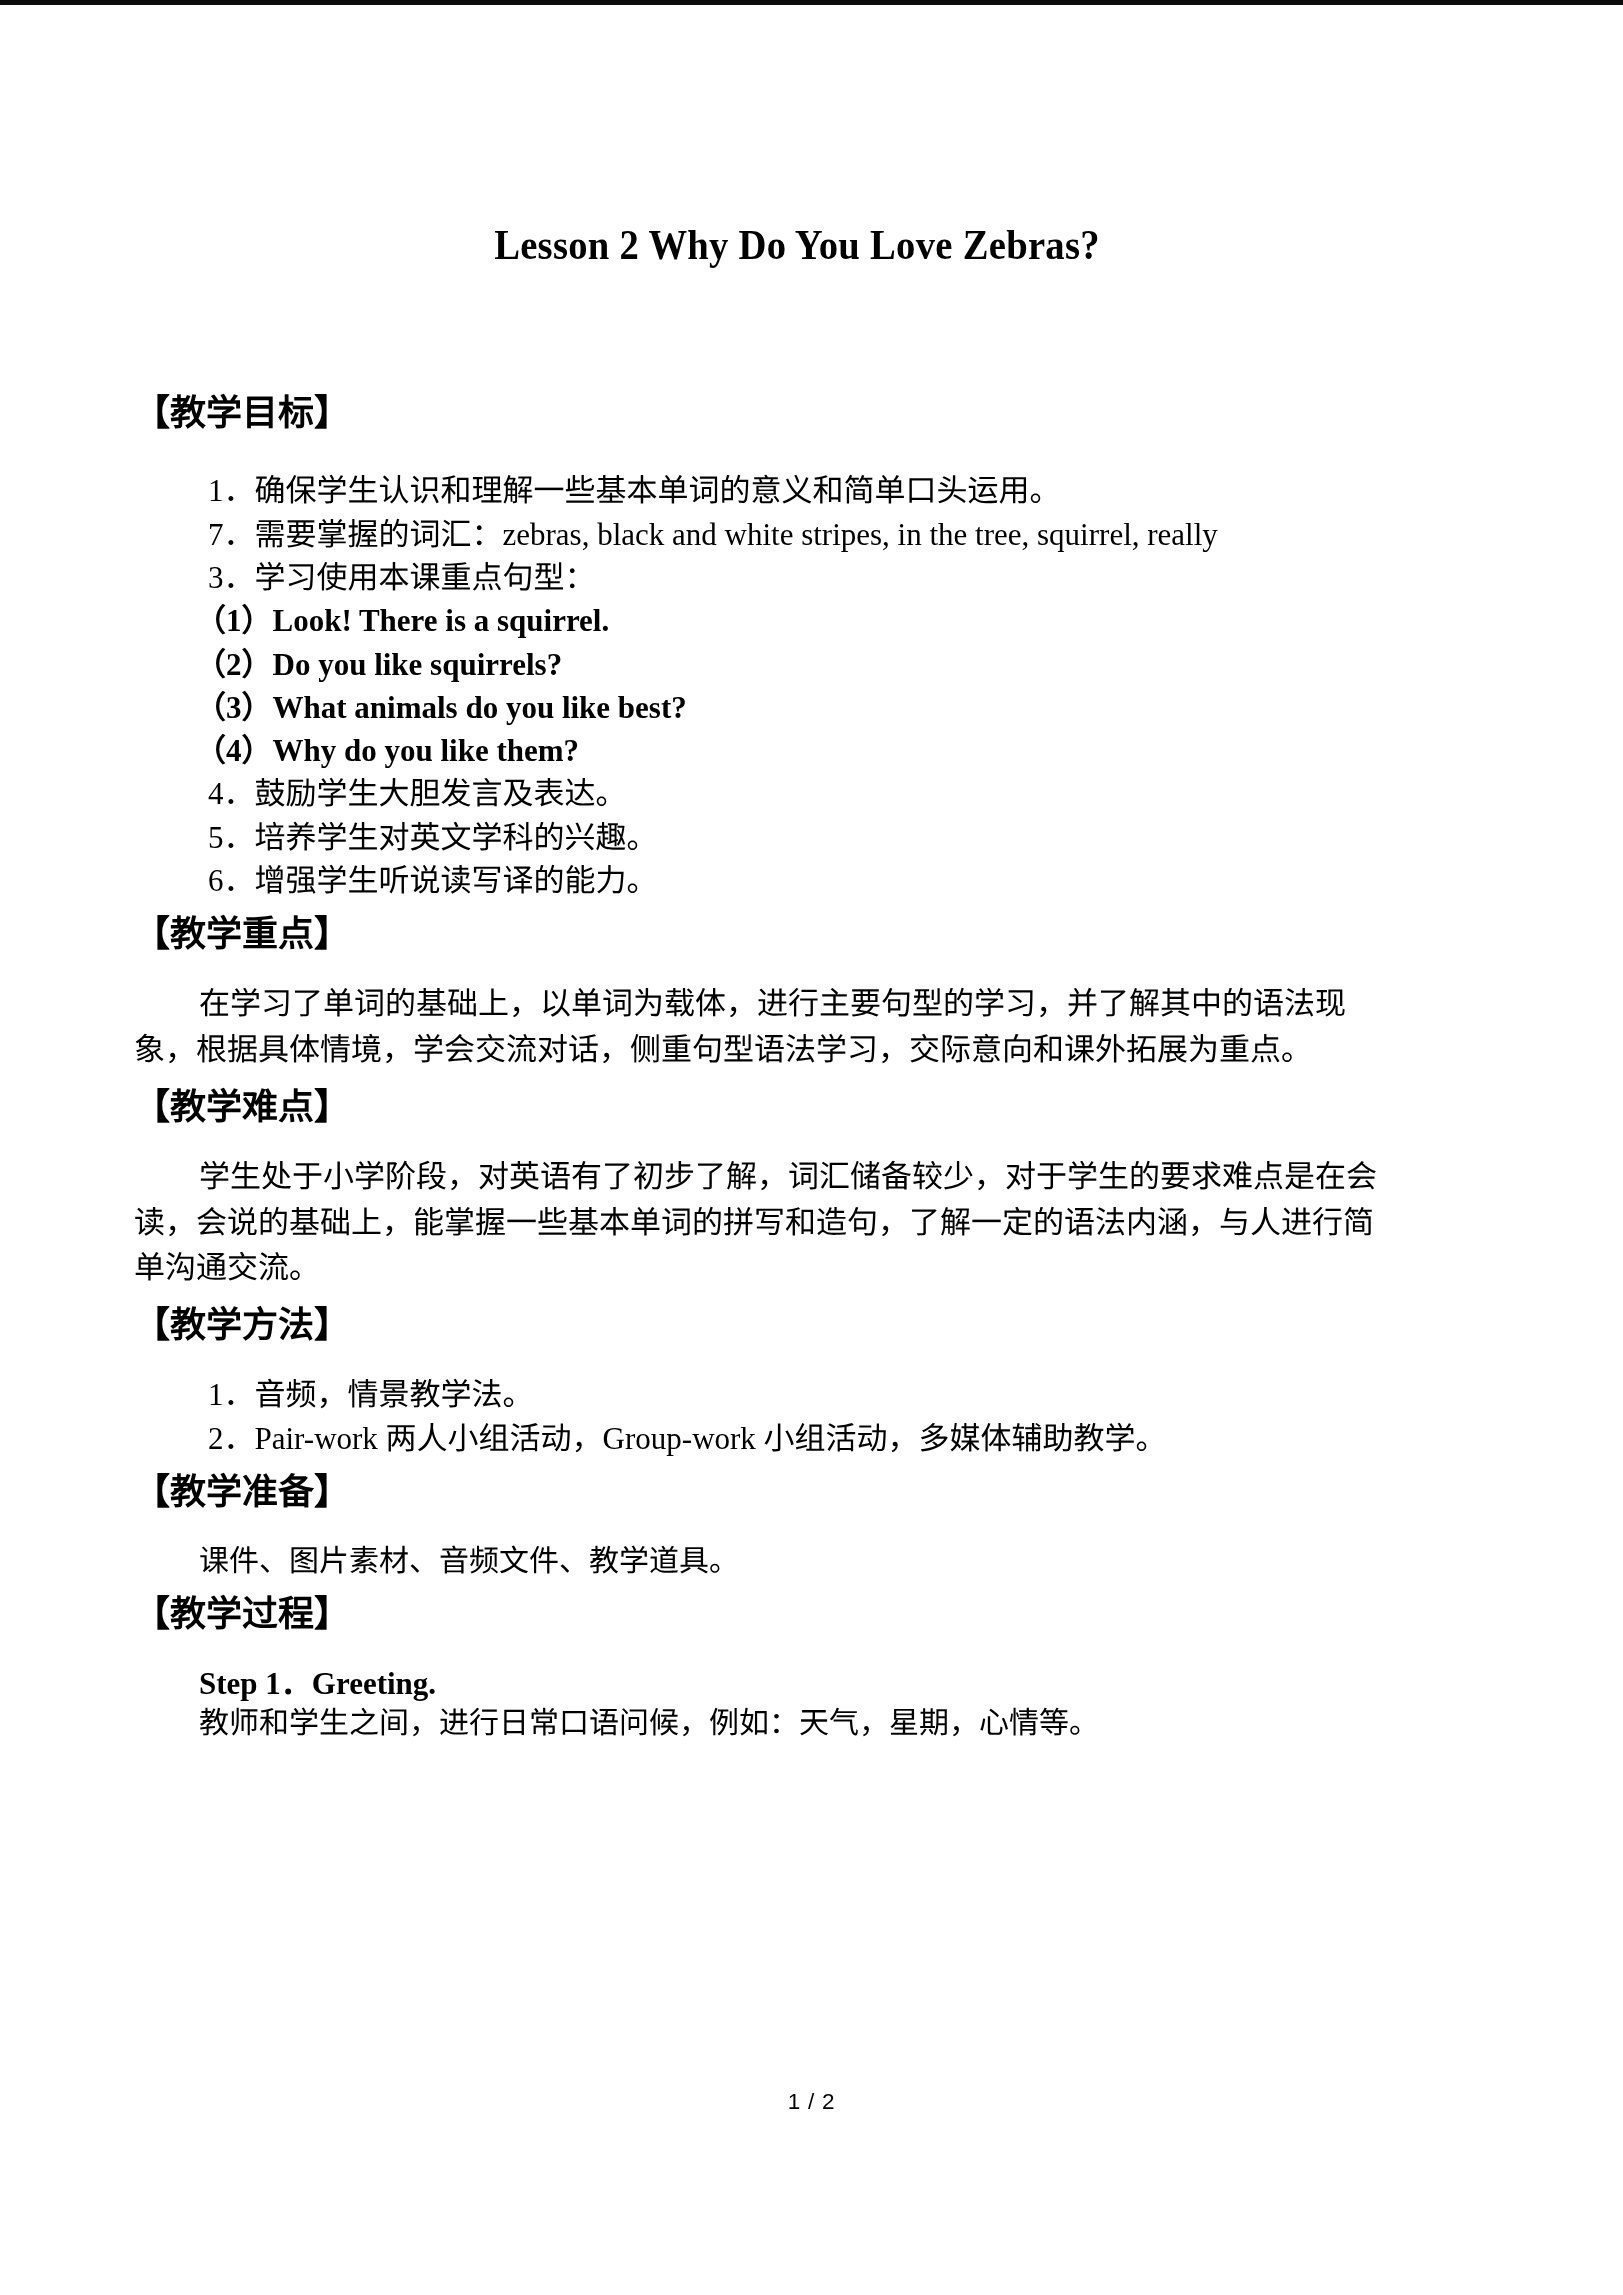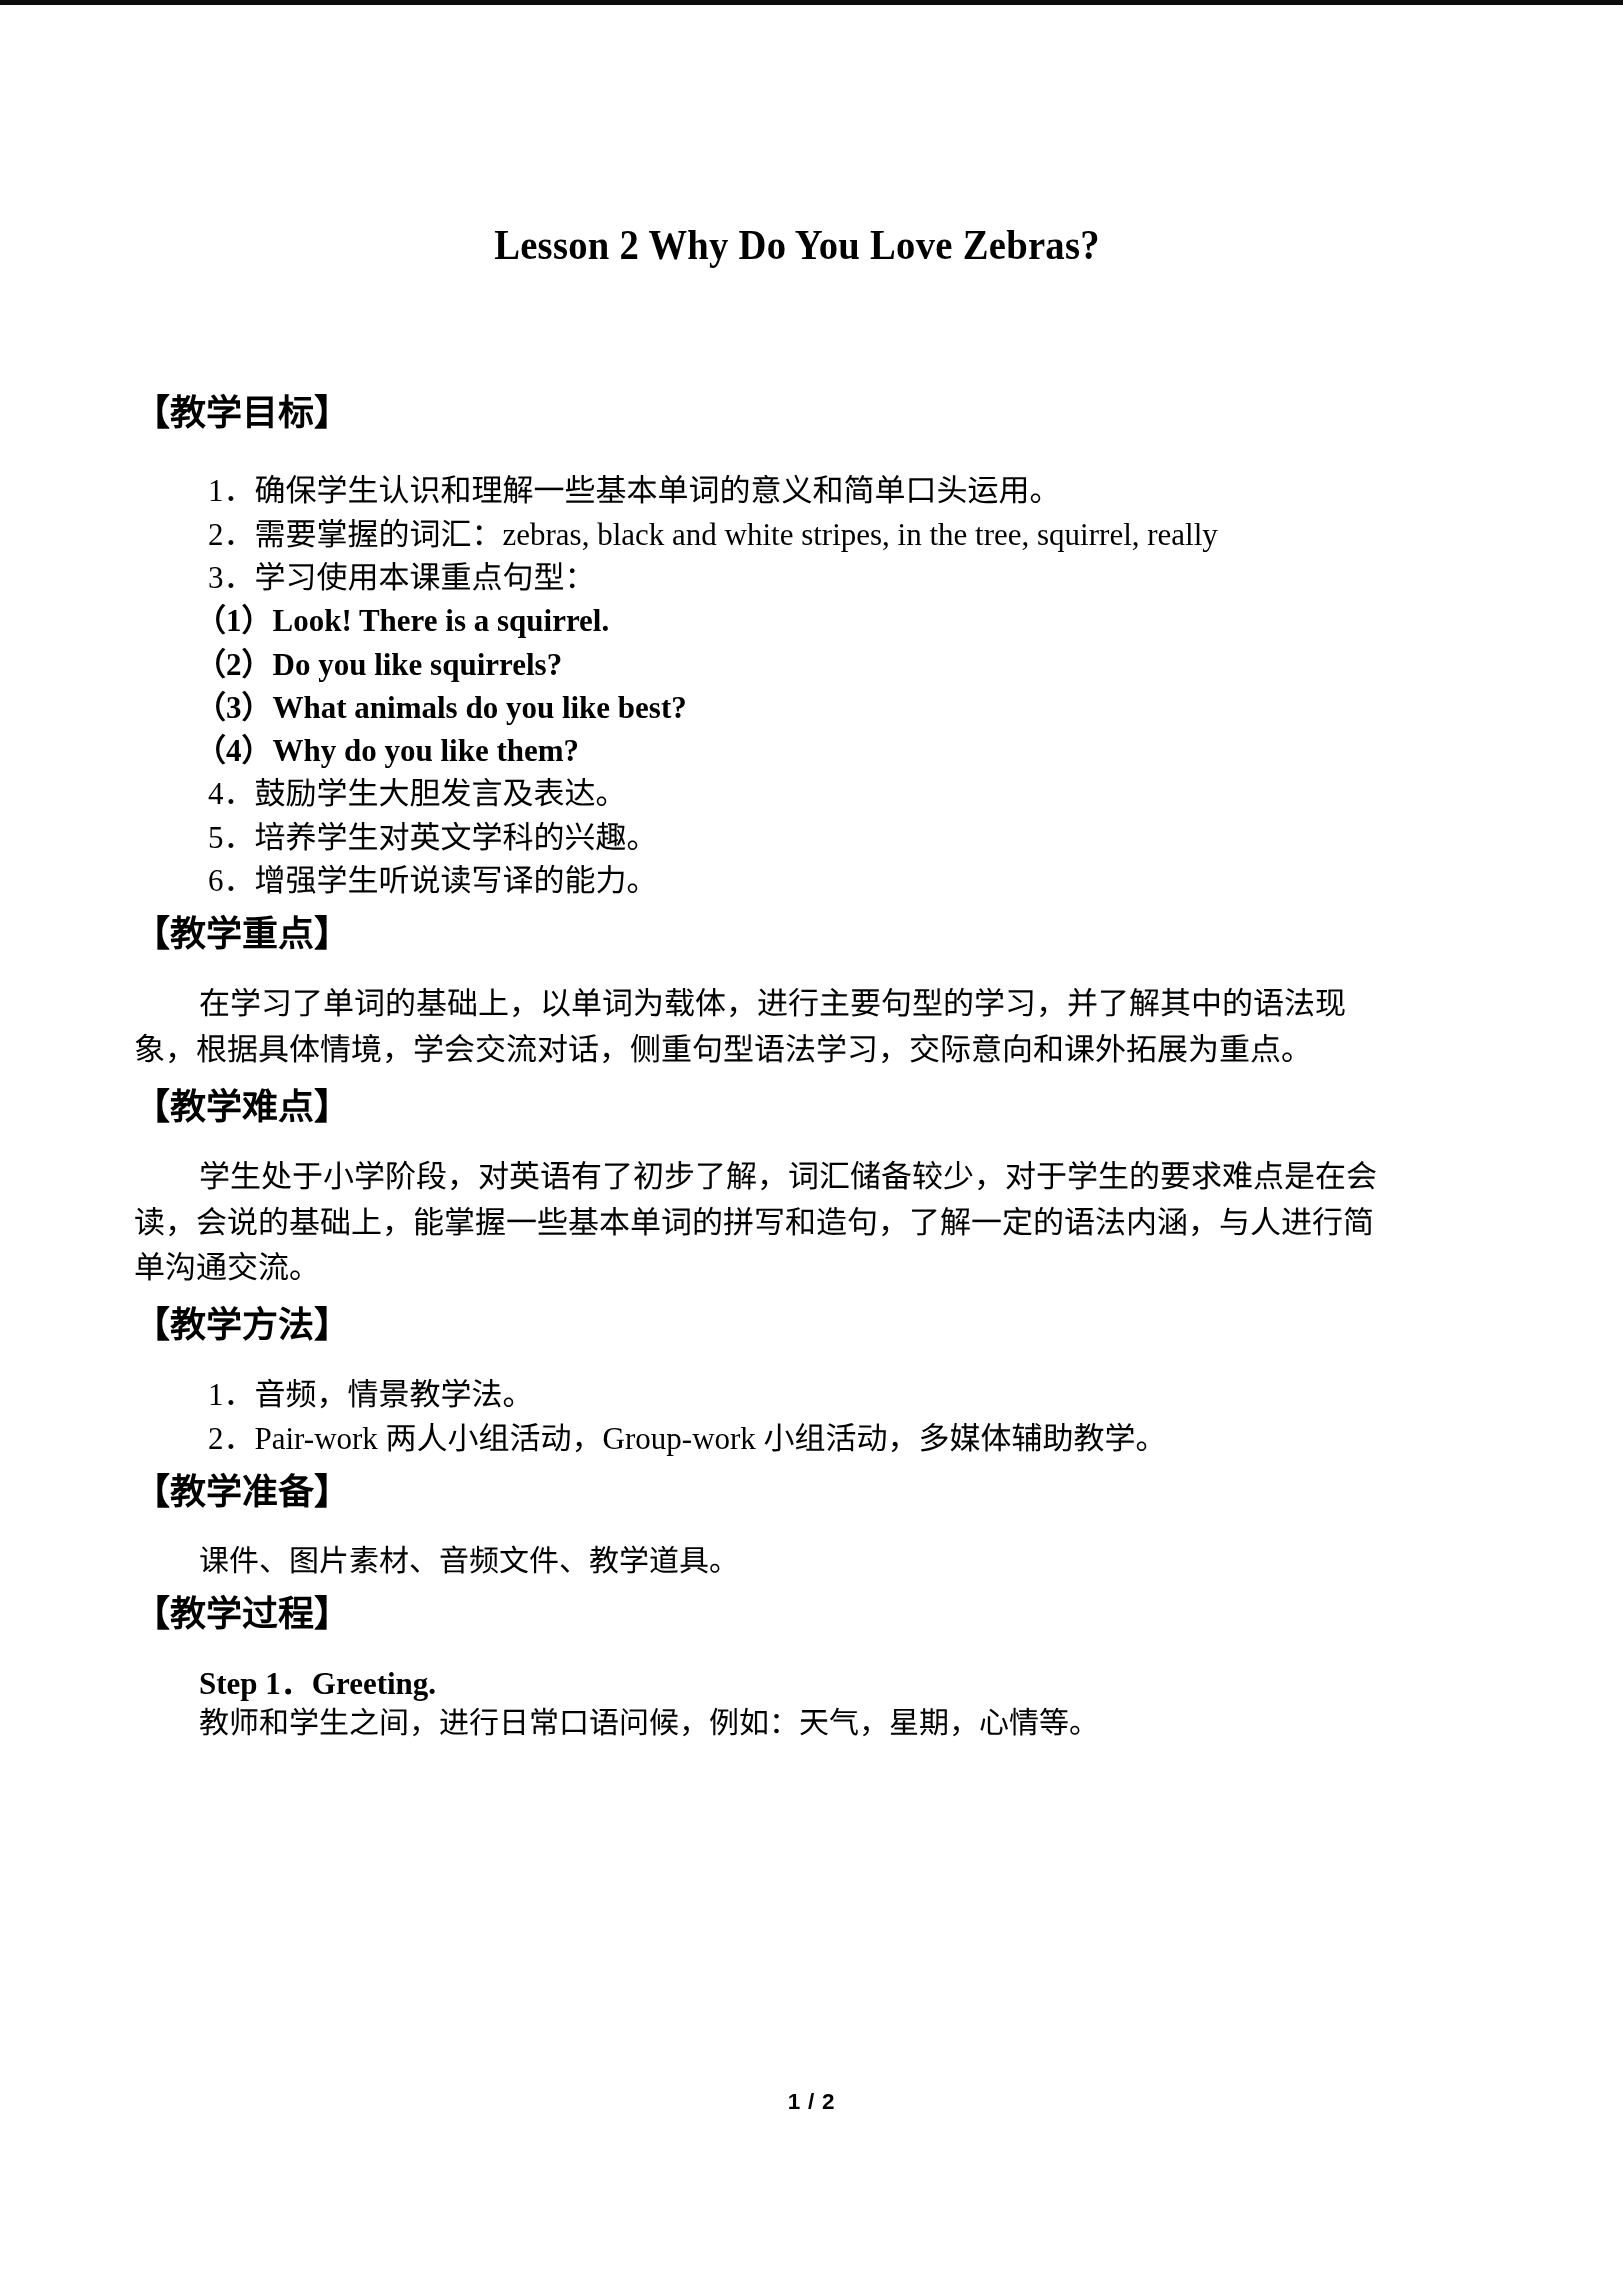--- a/index.html
+++ b/index.html
@@ -132,21 +132,21 @@
   .gap-after-para     { height: 20.5px; }
 
   
   .page-footer {
     position: absolute;
     left: 0;
     top: 2089px;
     width: 1623px;
     text-align: center;
     font-family: "Liberation Sans", "DejaVu Sans", sans-serif;
-    font-weight: bold;
+    font-weight: normal;
     font-size: 22.5px;
     letter-spacing: 0.7px;
     color: #000000;
   }
 </style>
 </head>
 <body>
 
 <div class="page">
 
@@ -157,21 +157,21 @@
     <h1 class="doc-title">Lesson 2 Why Do You Love Zebras?</h1>
 
     <div class="gap-title-to-goals"></div>
 
     <h2 class="section-heading">【教学目标】</h2>
 
     <div class="gap-head-to-list"></div>
 
     <p class="num-item">1．确保学生认识和理解一些基本单词的意义和简单口头运用。</p>
     <div class="row-gap"></div>
-    <p class="num-item">2．需要掌握的词汇：zebras, black and white stripes, in the tree, squirrel, really</p>
+    <p class="num-item">7．需要掌握的词汇：zebras, black and white stripes, in the tree, squirrel, really</p>
     <div class="row-gap"></div>
     <p class="num-item">3．学习使用本课重点句型：</p>
     <div class="row-gap"></div>
 
     <p class="sub-item">（1）Look! There is a squirrel.</p>
     <div class="row-gap"></div>
     <p class="sub-item">（2）Do you like squirrels?</p>
     <div class="row-gap"></div>
     <p class="sub-item">（3）What animals do you like best?</p>
     <div class="row-gap"></div>

